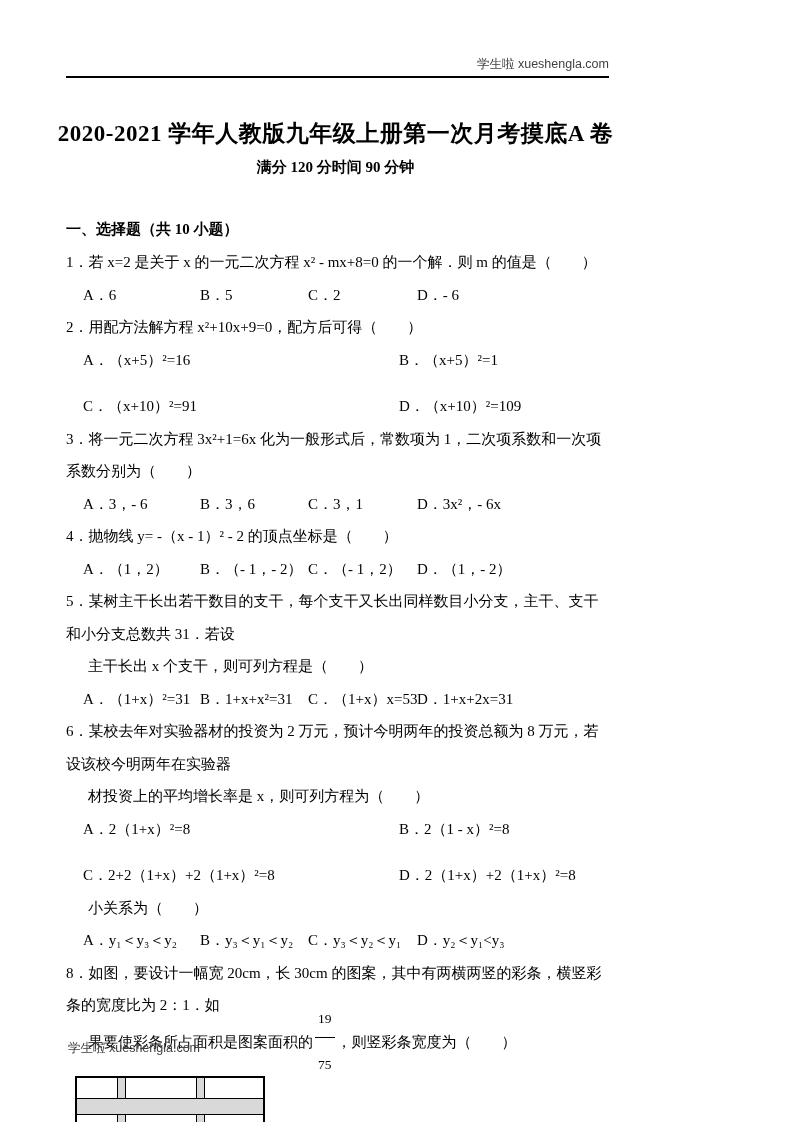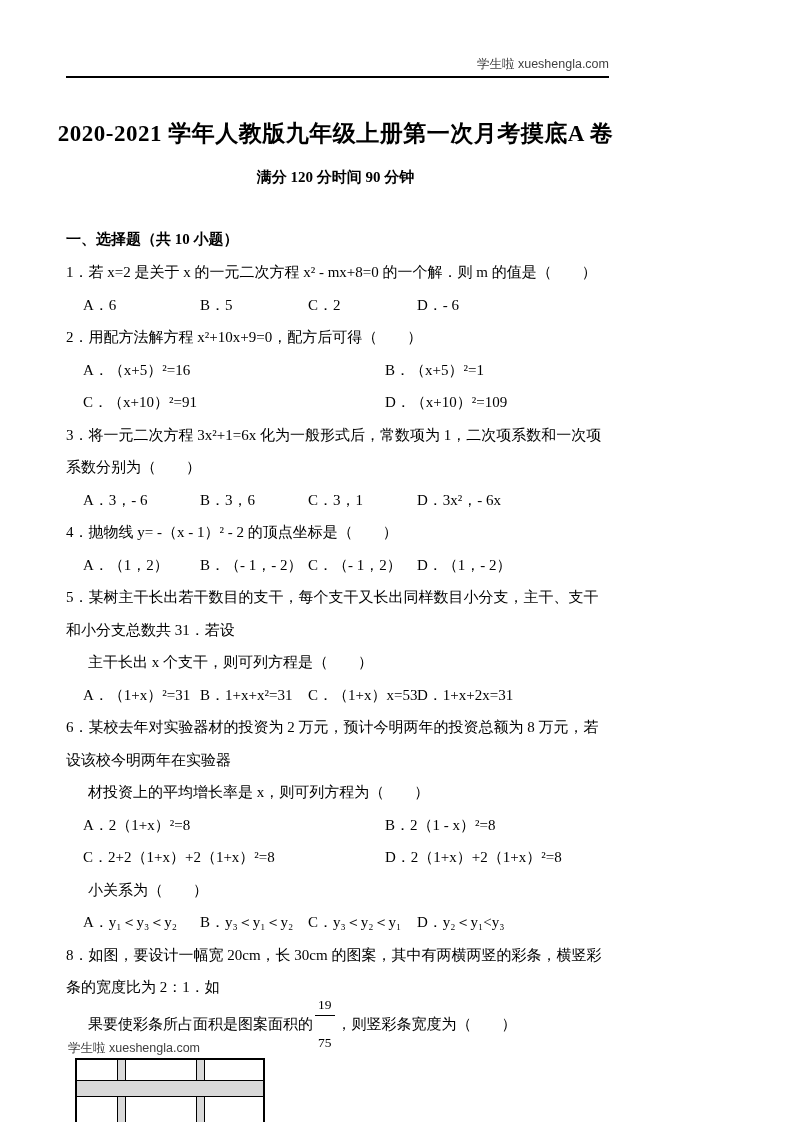--- a/index.html
+++ b/index.html
@@ -23,57 +23,57 @@
     color:#3f3f3f;
   }
   .title {
     margin-top:40px;
     text-align:center;
     font-size:23px;
     font-weight:bold;
     letter-spacing:0.5px;
   }
   .subtitle {
-    margin-top:19px;
+    margin-top:9px;
     display:flex;
     justify-content:center;
     font-size:15px;
     font-weight:bold;
   }
   .content {
     margin:15px 60px 0 66px;
     font-size:15px;
   }
   .section-heading {
     font-weight:bold;
     line-height:33px;
     margin-top:36px;
   }
   .qline { line-height:32.5px; }
   .cont-line { padding-left:22px; }
   .opts { padding-left:17px; }
   .opts-4 { display:grid; grid-template-columns:117px 108px 109px 1fr; }
-  .opts-2 { display:grid; grid-template-columns:302px 1fr; }
+  .opts-2 { display:grid; grid-template-columns:302px 1fr;gap:14px; }
   .opt { white-space:nowrap; }
   .frac-line {
     display:flex;
     align-items:center;
     height:42px;
     padding-left:22px;
   }
   .frac {
     display:inline-flex;
     flex-direction:column;
     align-items:center;
     font-size:13.5px;
     line-height:1.15;
     margin:0 2px;
     transform:translateY(-1px);
   }
-  .frac-num { border-bottom:1.3px solid #000; padding:0 3px 2px; }
+  .frac-num { border-bottom:1.3px solid #000; padding:0 3px 10px; }
   .frac-den { padding-top:1px;margin-top:18px; }
   .figure {
     position:relative;
     margin:12px 0 0 9px;
     width:190px; height:100px;
     border:2px solid #000;
     background:#fff;
   }
   .stripe { position:absolute; background:#d9d9d9; }
   .vstrip {

